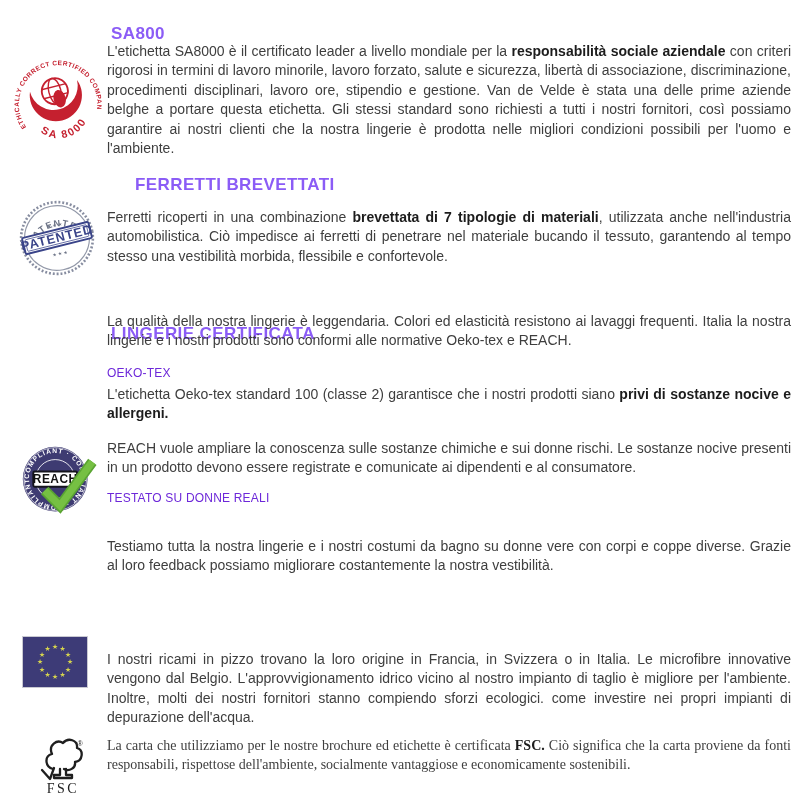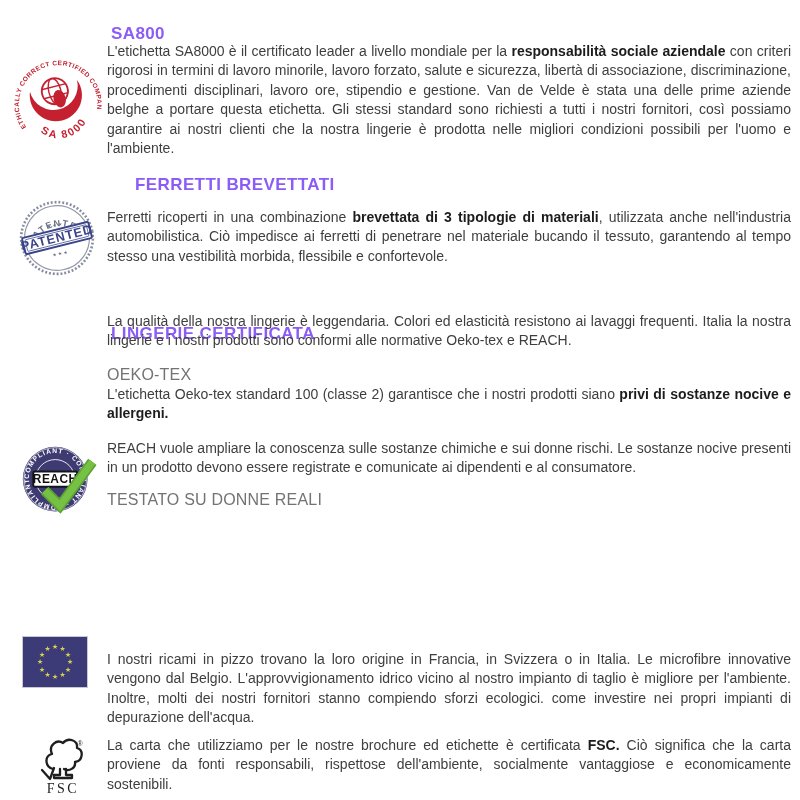--- a/index.html
+++ b/index.html
@@ -3,39 +3,39 @@
 <meta charset="utf-8">
 <style>
   html,body{margin:0;padding:0;background:#fff;}
   .page{position:relative;width:800px;height:800px;background:#ffffff;overflow:hidden;
         font-family:"Liberation Sans","DejaVu Sans",sans-serif;}
   .body-text{position:absolute;left:107px;width:684px;margin:0;font-size:14px;line-height:19.4px;
              color:#3e3e3e;text-align:justify;}
   .body-text b{color:#1c1c1c;font-weight:700;}
   .heading{position:absolute;left:111px;margin:0;font-size:17px;font-weight:700;color:#8b5cf6;
            letter-spacing:0.4px;}
-  .sublabel{position:absolute;left:107px;margin:0;font-size:16px;color:#737373;letter-spacing:0.2px;}
+  .sublabel{position:absolute;left:107px;margin:0;font-size:12px;color:#6d28d9;letter-spacing:0.2px;}
   .intro-line{text-align:left;}
   .icon{position:absolute;}
   .icon svg{display:block;overflow:visible;}
   
   #hd-sa{top:24px;}
   #p-sa{top:42px;}
   #hd-ferretti{top:175px;margin-left:24px;}
   #p-ferretti{top:208px;}
   #hd-lingerie{top:296px;margin-top:28px;}
   #p-lingerie{top:312px;}
   #lbl-oeko{top:366px;}
   #p-oeko{top:385px;}
   #p-reach{top:439px;}
   #lbl-tested{top:491px;}
   #p-tested{top:537px;}
   #p-eu-intro{top:631px;}
   #p-eu{top:650px;}
-  #p-fsc{top:736px;}
+  #p-fsc{top:736px;font-family:Liberation Serif, serif;}
   #ic-sa{left:17px;top:55px;}
   #ic-patented{left:8px;top:196px;}
   #ic-oeko{left:28px;top:377px;}
   #ic-reach{left:19px;top:441px;}
   #ic-eu{left:22px;top:636px;}
   #ic-fsc{left:40px;top:736px;text-align:center;}
 </style>
 </head>
 <body>
 
@@ -86,21 +86,21 @@
         <text x="56" y="68" text-anchor="middle" font-size="5.5" fill="#6d7487">★ ★ ★</text>
         <g transform="rotate(-3 56 48)">
           <rect x="17" y="38.5" width="78" height="19" rx="1.5" fill="#ffffff" stroke="#3a4489" stroke-width="2.2"></rect>
           <rect x="20" y="41.2" width="72" height="13.6" rx="1" fill="none" stroke="#3a4489" stroke-width="0.8"></rect>
           <text x="56" y="52.5" text-anchor="middle" font-size="14.5" font-weight="700" fill="#3a4489" letter-spacing="1" font-family="Liberation Sans, sans-serif">PATENTED</text>
         </g>
       </g>
     </svg>
   </div>
   <h2 class="heading" id="hd-ferretti">FERRETTI BREVETTATI</h2>
-  <p class="body-text" id="p-ferretti">Ferretti ricoperti in una combinazione <b>brevettata di 3 tipologie di materiali</b>, utilizzata anche nell'industria automobilistica. Ciò impedisce ai ferretti di penetrare nel materiale bucando il tessuto, garantendo al tempo stesso una vestibilità morbida, flessibile e confortevole.</p>
+  <p class="body-text" id="p-ferretti">Ferretti ricoperti in una combinazione <b>brevettata di 7 tipologie di materiali</b>, utilizzata anche nell'industria automobilistica. Ciò impedisce ai ferretti di penetrare nel materiale bucando il tessuto, garantendo al tempo stesso una vestibilità morbida, flessibile e confortevole.</p>
 
   <h2 class="heading" id="hd-lingerie">LINGERIE CERTIFICATA</h2>
   <p class="body-text" id="p-lingerie">La qualità della nostra lingerie è leggendaria. Colori ed elasticità resistono ai lavaggi frequenti. Italia la nostra lingerie e i nostri prodotti sono conformi alle normative Oeko-tex e REACH.</p>
 
   <p class="sublabel" id="lbl-oeko">OEKO-TEX</p>
   <p class="body-text" id="p-oeko">L'etichetta Oeko-tex standard 100 (classe 2) garantisce che i nostri prodotti siano <b>privi di sostanze nocive e allergeni.</b></p>
 
   <div class="icon" id="ic-reach">
     <svg width="80" height="80" viewBox="0 0 84 84">
       <defs>
@@ -116,20 +116,21 @@
       <text x="38" y="44.5" text-anchor="middle" font-size="12.5" font-weight="700" fill="#111111" letter-spacing="0.5" font-family="Liberation Sans, sans-serif">REACH</text>
       <g fill="none">
         <path d="M 27,52 L 43,68 L 77,22" stroke="#5aa432" stroke-width="11"></path>
         <path d="M 27,52 L 43,68 L 77,22" stroke="#76c043" stroke-width="7.5"></path>
       </g>
     </svg>
   </div>
   <p class="body-text" id="p-reach">REACH vuole ampliare la conoscenza sulle sostanze chimiche e sui donne rischi. Le sostanze nocive presenti in un prodotto devono essere registrate e comunicate ai dipendenti e al consumatore.</p>
 
   <p class="sublabel" id="lbl-tested">TESTATO SU DONNE REALI</p>
+  <p class="body-text" id="p-tested">Testiamo tutta la nostra lingerie e i nostri costumi da bagno su donne vere con corpi e coppe diverse. Grazie al loro feedback possiamo migliorare costantemente la nostra vestibilità.</p>
 
   <div class="icon" id="ic-eu">
     <svg width="66" height="52" viewBox="0 0 66 52">
       <rect x="0.5" y="0.5" width="65" height="51" fill="#3d3b77" stroke="#c9c9d2" stroke-width="1"></rect>
       <g fill="#d6d44e" font-size="6.8" text-anchor="middle">
         <text x="33" y="13.4">★</text>
           <text x="40.5" y="15.4">★</text>
         <text x="46" y="20.9">★</text>
           <text x="48" y="28.4">★</text>
         <text x="46" y="35.9">★</text>

